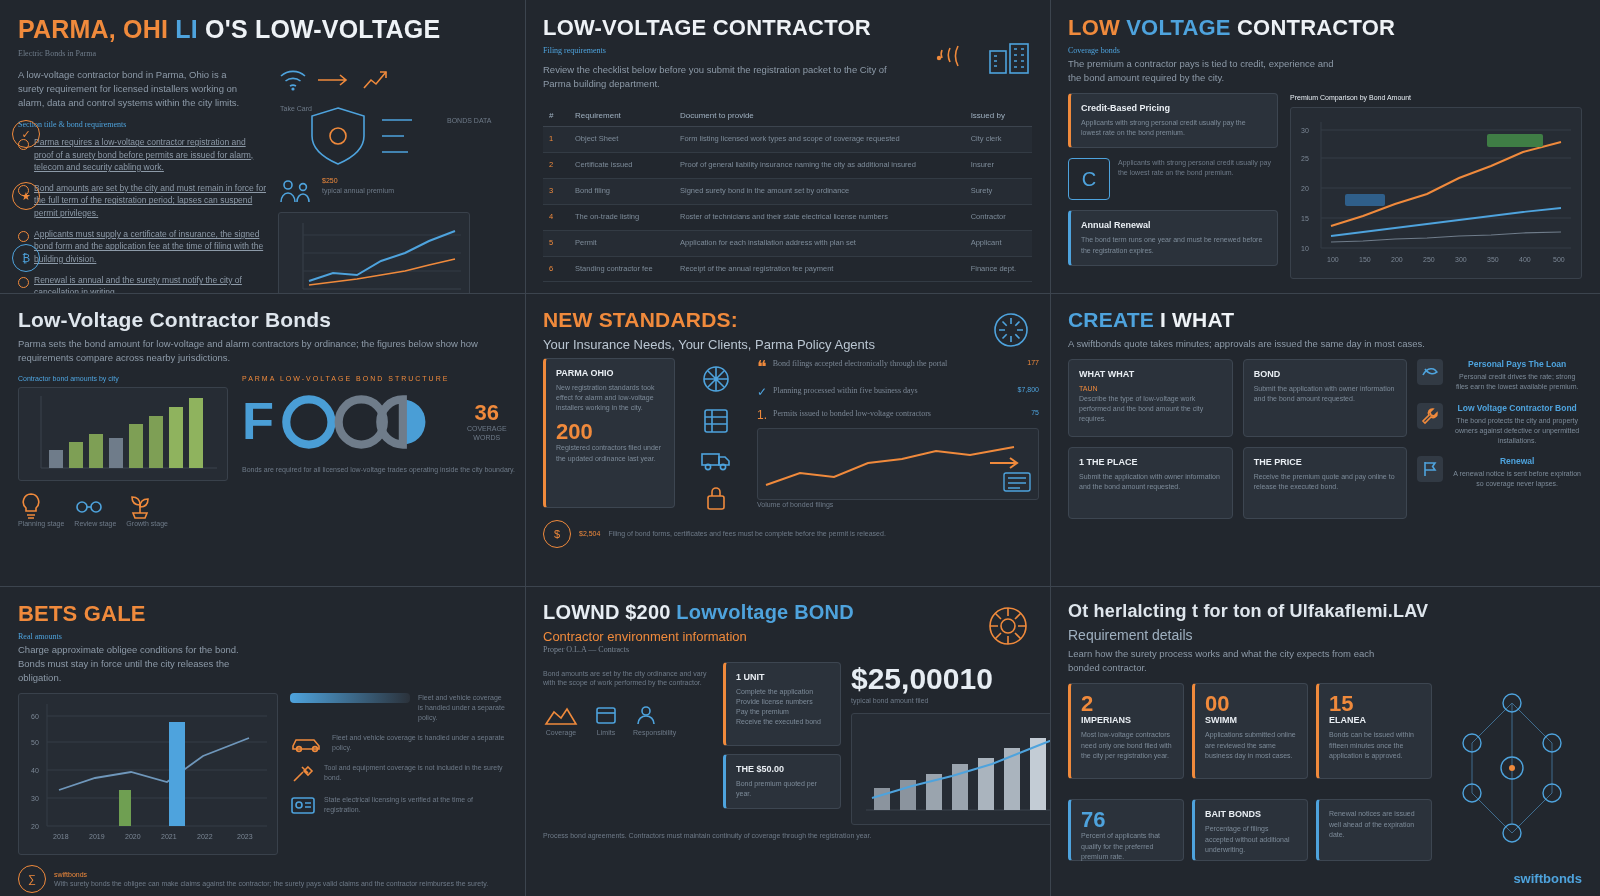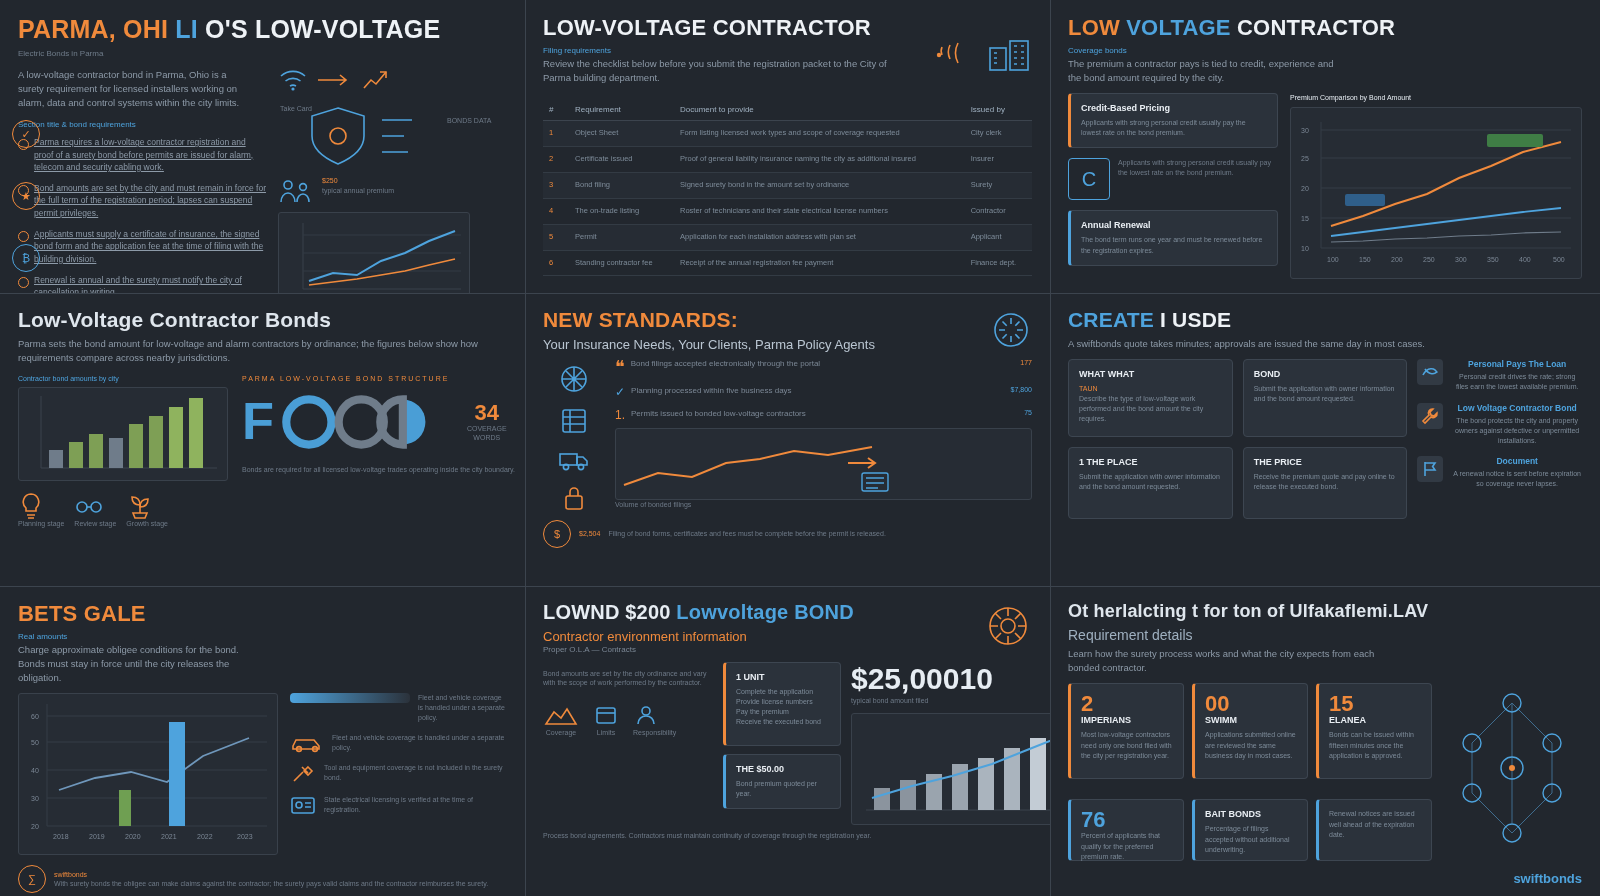--- a/index.html
+++ b/index.html
@@ -12,21 +12,21 @@
   }
   .board{position:relative;width:1600px;height:896px;display:grid;grid-template-columns:525px 525px 550px;grid-template-rows:293px 293px 310px;}
   .cell{position:relative;padding:16px 18px;box-sizing:border-box;overflow:hidden;}
   .vline{position:absolute;top:0;bottom:0;width:1px;background:#3c444e;}
   .hline{position:absolute;left:0;right:0;height:1px;background:#3c444e;}
 
   h1.title{font-size:25px;line-height:1.05;margin:0 0 6px 0;font-weight:bold;color:#eef2f6;letter-spacing:.2px;}
   h1.title .accent{color:#f08a3c;text-align:center;}
   h1.title .blue{color:#4ea3dd;}
   .lede{font-size:9.5px;line-height:1.5;color:#8d9aa8;margin:0 0 8px 0;max-width:95%;}
-  .small{font-size:8px;line-height:1.45;color:#7b8795;}
+  .small{font-size:8px;line-height:1.45;color:#7b8795;font-family:Liberation Serif, serif;}
   .tiny{font-size:7px;line-height:1.4;color:#6e7a88;}
   .orange{color:#f08a3c;}
   .blue{color:#4ea3dd;}
   .white{color:#e7edf3;}
 
   
   ul.bul{list-style:none;margin:6px 0 0 0;padding:0;}
   ul.bul li{position:relative;padding-left:16px;margin-bottom:9px;font-size:8.5px;line-height:1.45;color:#8d9aa8;text-decoration:underline;}
   ul.bul li:before{content:"";position:absolute;left:0;top:3px;width:9px;height:9px;border:1.4px solid #f08a3c;border-radius:50%;}
 
@@ -169,21 +169,21 @@
       <div class="circ">★</div>
       <div class="circ b">₿</div>
     </div>
   </div>
 
   <div class="cell">
     <div style="display:flex;justify-content:space-between;align-items:center;">
       <div style="flex:1">
         <h1 class="title" style="font-size:22px">LOW-VOLTAGE CONTRACTOR</h1>
         <div class="small blue">Filing requirements</div>
-        <p class="lede" style="margin-top:0">Review the checklist below before you submit the registration packet to the City of Parma building department.</p>
+        <p class="lede" style="margin-top:6px">Review the checklist below before you submit the registration packet to the City of Parma building department.</p>
       </div>
       <span style="margin-left:8px">
         <svg width="40" height="28" viewBox="0 0 40 28">
             <g class="ic-svg o">
               <path d="M6 14a10 10 0 0 1 0-8"></path>
               <path d="M14 18a16 16 0 0 1 0-14"></path>
               <path d="M22 22a22 22 0 0 1 0-20"></path>
               <circle cx="3" cy="14" r="2.2" fill="#f08a3c" stroke="none"></circle>
             </g>
           </svg>
@@ -379,21 +379,21 @@
         <div class="tiny orange" style="letter-spacing:2px;margin-bottom:4px">PARMA LOW-VOLTAGE BOND STRUCTURE</div>
         <div style="display:flex;gap:6px;align-items:center;">
           <svg width="230" height="70" viewBox="0 0 230 70">
             <text x="0" y="54" font-size="58" font-weight="bold" fill="#4a9ed6" font-family="Liberation Sans">F</text>
             <circle cx="74" cy="35" r="25" fill="none" stroke="#4a9ed6" stroke-width="9"></circle>
             <circle cx="132" cy="35" r="25" fill="none" stroke="#6f7c8a" stroke-width="9"></circle>
             <path d="M178 10a25 25 0 0 1 0 50z" fill="#4a9ed6"></path>
             <path d="M178 10a25 25 0 0 0 0 50z" fill="none" stroke="#6f7c8a" stroke-width="9"></path>
           </svg>
           <div style="text-align:center">
-            <div class="statnum">34</div>
+            <div class="statnum">36</div>
             <div class="tiny">COVERAGE WORDS</div>
           </div>
         </div>
         <div class="tiny" style="margin-top:8px">Bonds are required for all licensed low-voltage trades operating inside the city boundary.</div>
       </div>
     </div>
   </div>
 
   <div class="cell">
     <div style="display:flex;justify-content:space-between;align-items:flex-start">
@@ -405,20 +405,28 @@
         <svg width="42" height="42" viewBox="0 0 42 42">
             <g class="ic-svg">
               <circle cx="21" cy="21" r="16"></circle>
               <path d="M21 9v6M21 27v6M9 21h6M27 21h6M12.5 12.5l4.2 4.2M25.3 25.3l4.2 4.2M29.5 12.5l-4.2 4.2M16.7 25.3l-4.2 4.2"></path>
             </g>
           </svg>
       </span>
     </div>
 
     <div style="display:flex;gap:10px;">
+      <div style="flex:0 0 132px;">
+        <div class="box orange-bar" style="height:150px">
+          <h4 class="orange">PARMA OHIO</h4>
+          <p>New registration standards took effect for alarm and low-voltage installers working in the city.</p>
+          <div class="statnum" style="margin-top:8px">200</div>
+          <p>Registered contractors filed under the updated ordinance last year.</p>
+        </div>
+      </div>
 
       <div style="flex:0 0 62px;display:flex;flex-direction:column;gap:12px;align-items:center;padding-top:6px;">
         <span>
             <svg width="30" height="30" viewBox="0 0 30 30">
               <g class="ic-svg">
                 <circle cx="15" cy="15" r="12"></circle>
                 <path d="M15 3v24M3 15h24M7 7l16 16M23 7L7 23"></path>
               </g>
             </svg>
           </span>
@@ -484,21 +492,21 @@
     <div style="display:flex;align-items:center;gap:8px;margin-top:8px;">
       <div class="circ">$</div>
       <div class="tiny orange">$2,504</div>
       <div class="tiny" style="flex:1">Filing of bond forms, certificates and fees must be complete before the permit is released.</div>
     </div>
   </div>
 
   <div class="cell">
     <h1 class="title" style="font-size:21px">
       <span class="blue">CREATE</span>
-      <span>I USDE</span>
+      <span>I WHAT</span>
     </h1>
     <p class="lede">A swiftbonds quote takes minutes; approvals are issued the same day in most cases.</p>
 
     <div style="display:grid;grid-template-columns:1fr 1fr 1fr;gap:10px;margin-top:6px;">
       <div>
         <div class="box" style="height:78px;margin-bottom:10px">
           <h4 class="blue">WHAT WHAT</h4>
           <div class="tiny orange">TAUN</div>
           <p>Describe the type of low-voltage work performed and the bond amount the city requires.</p>
         </div>
@@ -542,21 +550,21 @@
             <p>The bond protects the city and property owners against defective or unpermitted installations.</p>
           </div>
         </div>
         <div class="kv">
           <div class="ic">
               <svg width="18" height="18" viewBox="0 0 18 18">
                 <path class="ic-svg" d="M4 2v14M4 3h10l-2.4 3.5L14 10H4" stroke-width="1.3"></path>
               </svg>
             </div>
           <div class="tx">
-            <h5>Document</h5>
+            <h5>Renewal</h5>
             <p>A renewal notice is sent before expiration so coverage never lapses.</p>
           </div>
         </div>
       </div>
     </div>
   </div>
 
   <div class="cell">
     <h1 class="title" style="font-size:22px;color:#f08a3c">BETS GALE</h1>
     <div class="small blue">Real amounts</div>

